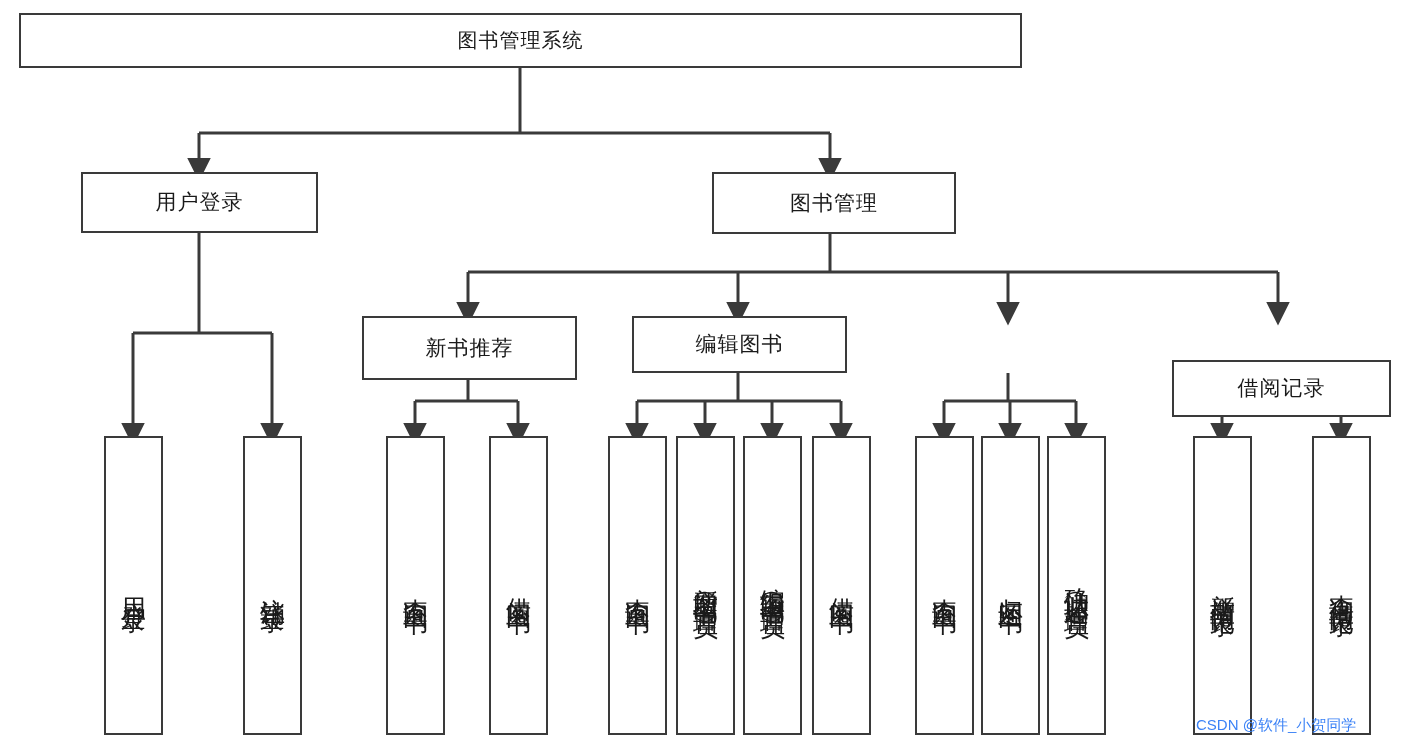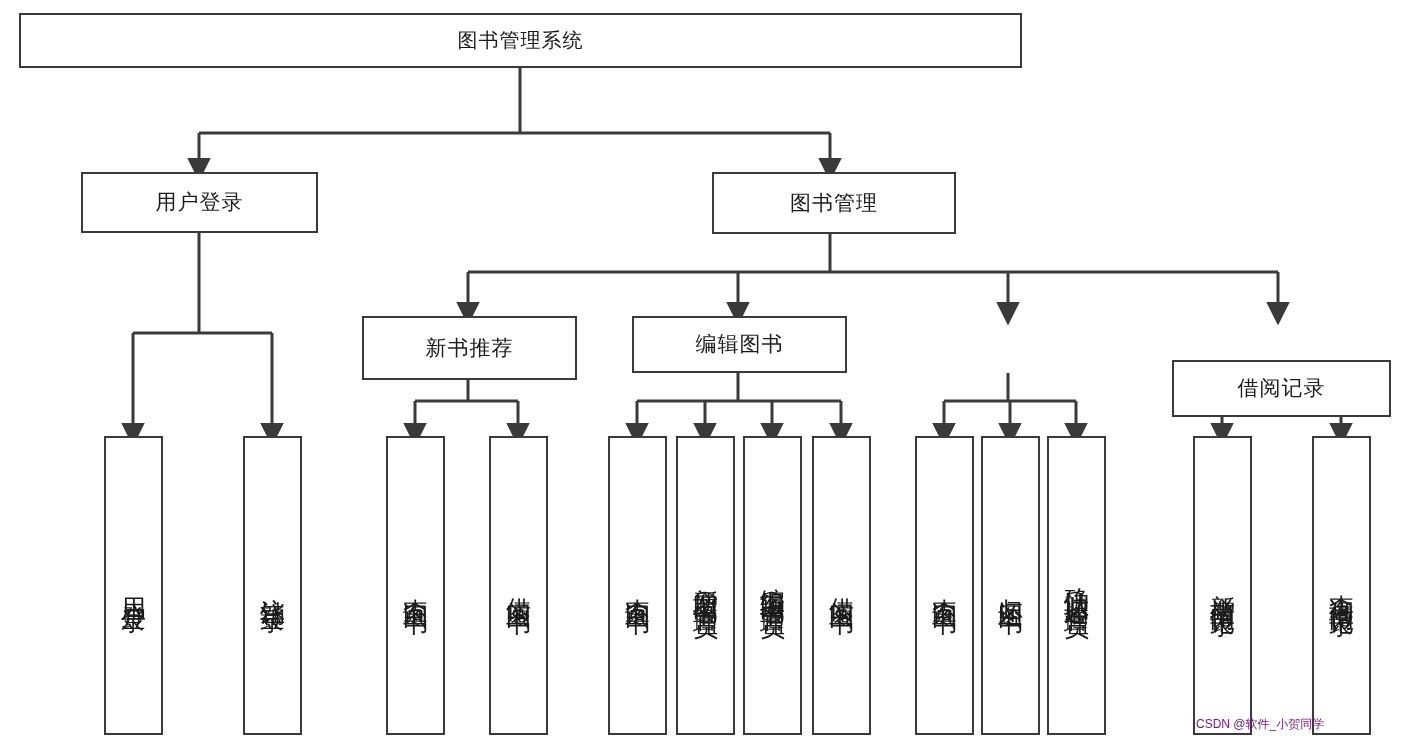--- a/index.html
+++ b/index.html
@@ -46,22 +46,22 @@
   }
   .node.vert .node-label{
     writing-mode:vertical-rl;
     text-orientation:upright;
     font-size:25px;
     letter-spacing:4px;
     line-height:1;
   }
   .watermark{
     position:absolute;
-    color:#701a75;
-    font-size:12px;
+    color:#3b82f6;
+    font-size:15px;
     z-index:3;
     white-space:nowrap;
     pointer-events:none;
   }
 </style>
 </head>
 <body>
 
 <div id="diagram-root">
 

